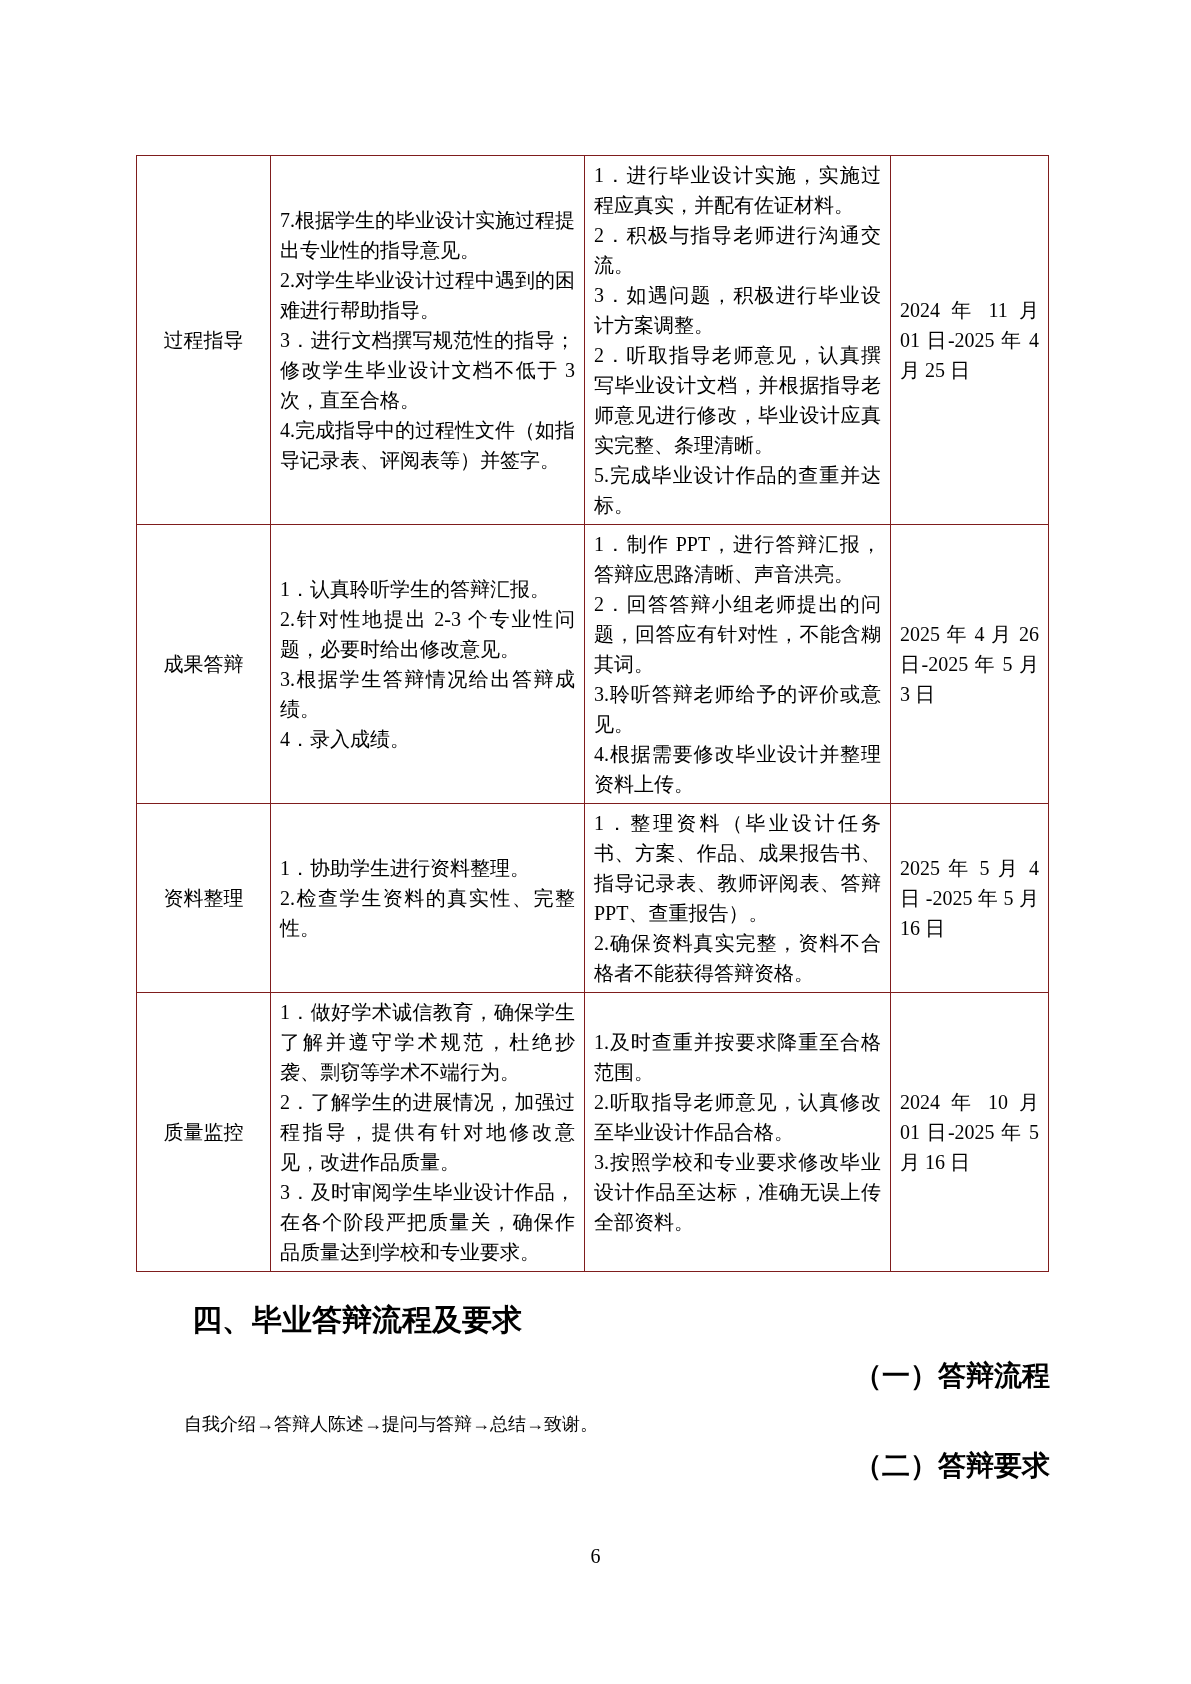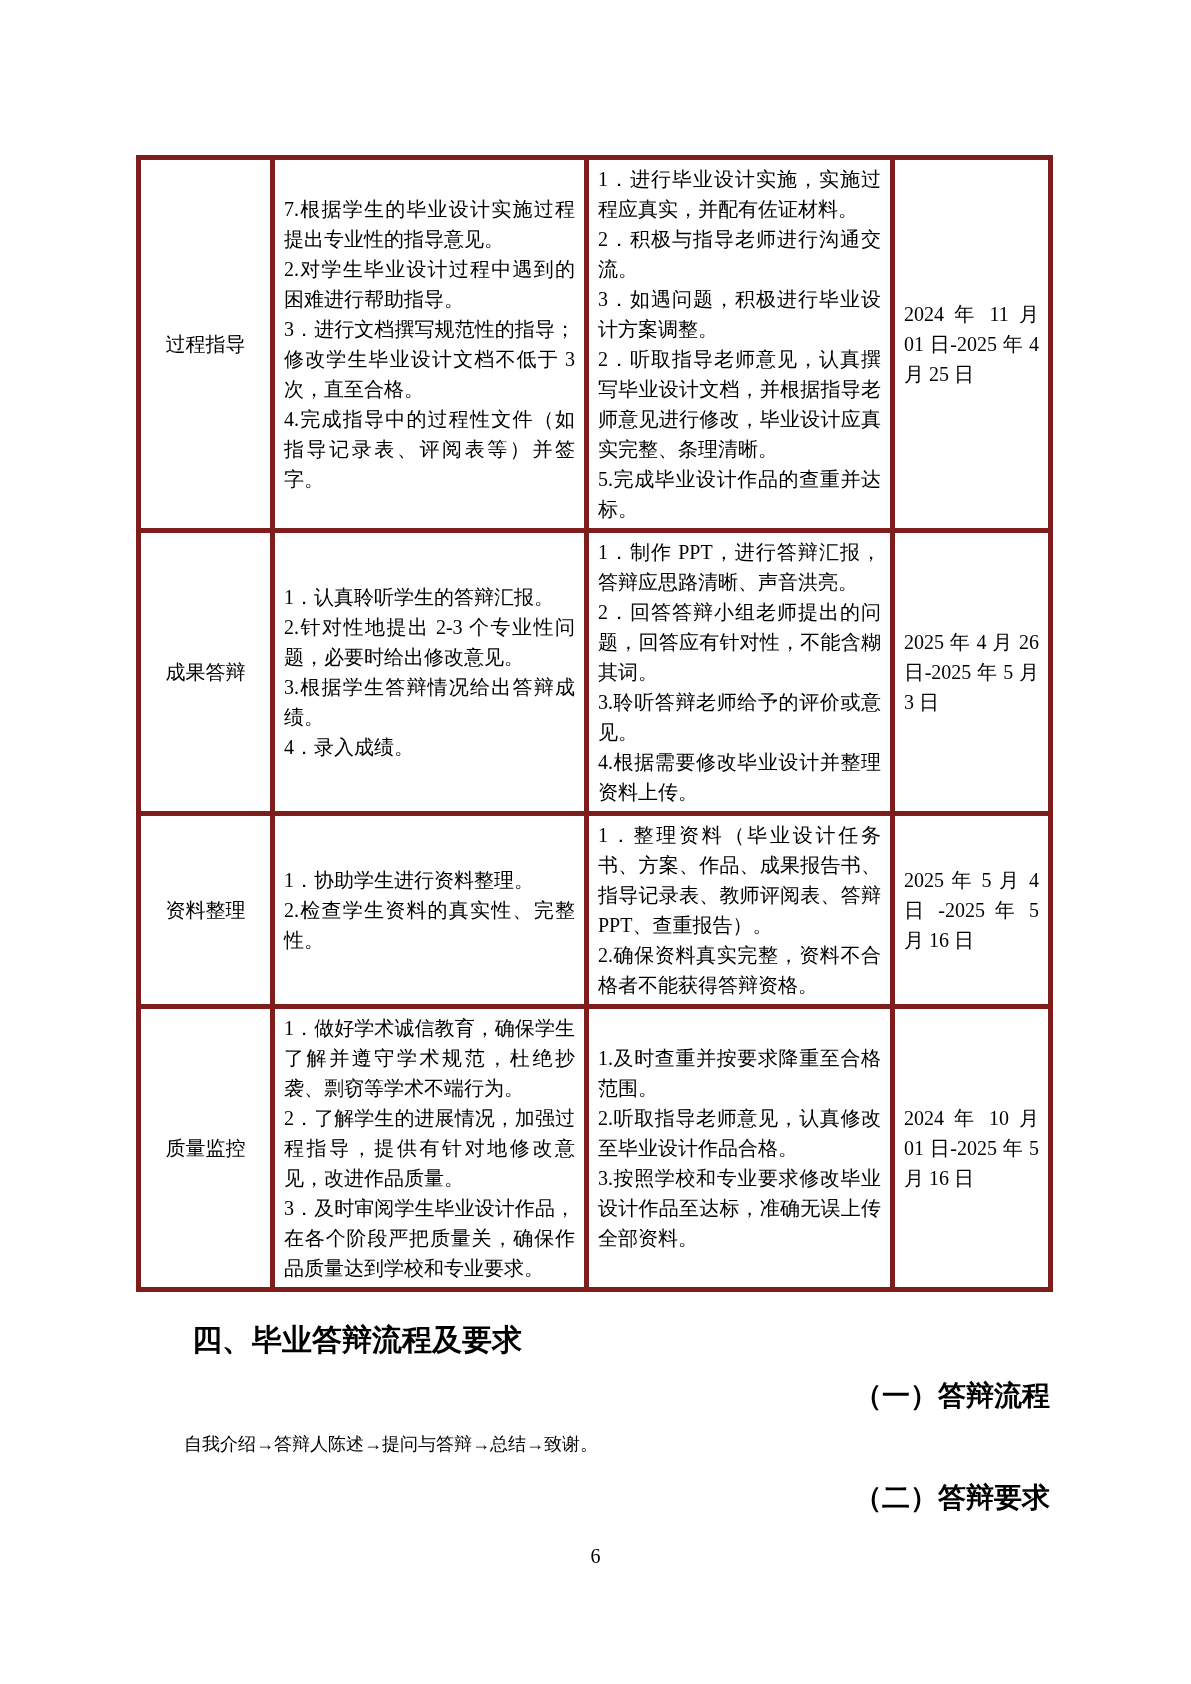--- a/index.html
+++ b/index.html
@@ -9,21 +9,21 @@
     font-family:"Liberation Serif","DejaVu Serif",serif;
     position:relative;overflow:hidden;
   }
   .content{
     position:absolute;left:136px;top:155px;width:914px;
   }
   table.resp{
     border-collapse:collapse;table-layout:fixed;width:912px;
   }
   table.resp td{
-    border:5px solid #7f1d1d;
+    border:1px solid #7f1d1d;
     vertical-align:middle;
     font-size:20px;line-height:30px;
     padding:4px 9px;
     box-sizing:border-box;
   }
   col.c-stage{width:134px;}
   col.c-teacher{width:314px;}
   col.c-student{width:306px;}
   col.c-date{width:158px;}
   tr.r1 td{height:338px;}
@@ -44,21 +44,21 @@
     margin:14px 0 0 0;padding-left:58px;text-align:right;
   }
   .flow-line{
     font-size:18px;line-height:36px;margin:10px 0 0 0;
     text-indent:48px;width:922px;
   }
   .body-para{
     font-size:23px;line-height:43px;margin:2px 0 0 0;
     text-indent:48px;text-align:justify;width:922px;
   }
-  .heading-sub2{margin-top:16px;}
+  .heading-sub2{margin-top:4px;}
   .page-footer{
     position:absolute;left:0;top:1545px;width:1191px;
     text-align:center;font-size:20px;
   }
 </style>
 </head>
 <body>
 
 <div class="content">
 

